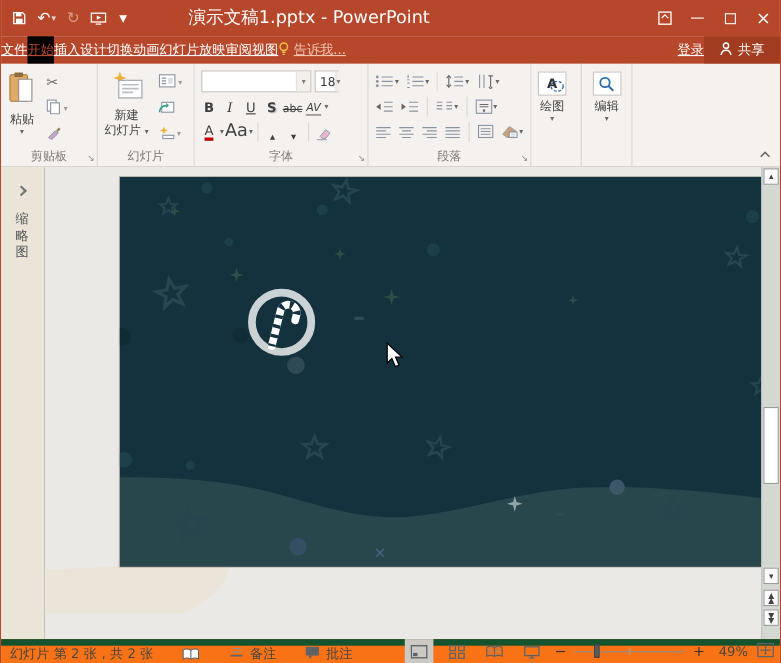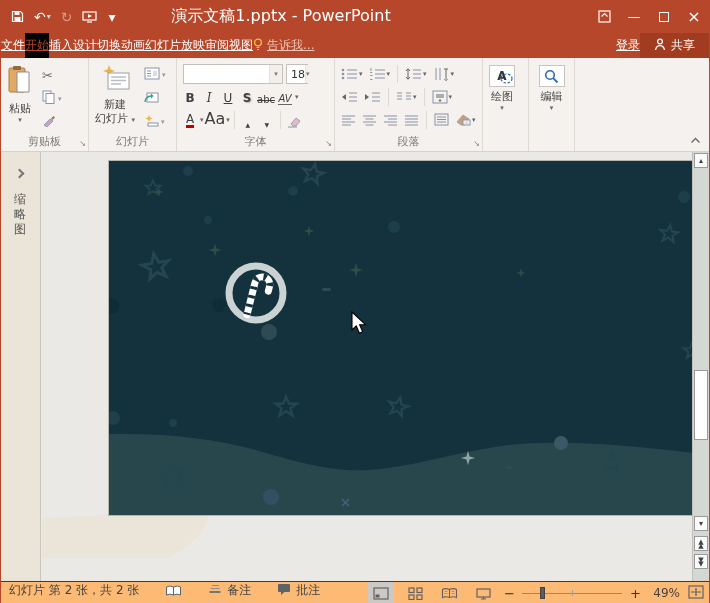--- a/index.html
+++ b/index.html
@@ -60,21 +60,21 @@
   .beige-wedge { position:absolute; left:-6px; bottom:-26px; width:175px; height:70px; background:#eae5d8; border-radius:0 0 100% 0/0 0 100% 0; transform:rotate(-3deg); }
   .slide { position:absolute; left:67px; top:9px; width:585px; height:354px; background:#14323e; box-shadow:0 0 0 1px #b9b5af; }
 
   
   .vscroll { position:absolute; right:0; top:0; width:17px; height:429px; background:#d4d8d2; border-left:1px solid #c2c0bc; }
   .sbtn { position:absolute; left:1px; width:14px; height:15px; background:#fafafa; border:1px solid #9b9b9b; display:flex; align-items:center; justify-content:center; font-size:8px; color:#444; }
   .dbl { display:flex; flex-direction:column; line-height:4px; font-size:7px; }
   .vthumb { position:absolute; left:1px; top:218px; width:14px; height:70px; background:#fff; border:1px solid #9b9b9b; }
 
   
-  .statusbar { position:absolute; left:0; top:581px; width:100%; height:22px; background:#fdba74; border-top:1px solid #14532d; display:flex; align-items:flex-start; font-size:12px; color:#444; }
+  .statusbar { position:absolute; left:0; top:581px; width:100%; height:22px; background:#f97316; border-top:6px solid #14532d; display:flex; align-items:flex-end; font-size:12px; color:#444; }
   .sb-left { display:flex; align-items:center; gap:26px; padding-left:8px; }
   .sb-item { display:flex; align-items:center; gap:5px; }
   .sb-right { margin-left:auto; display:flex; align-items:center; gap:8px; padding-right:5px; }
   .viewbtn { width:26px; height:22px; display:flex; align-items:center; justify-content:center; }
   .viewbtn.active { background:#ccc9c5; }
   .zoomtrack { position:relative; width:100px; height:22px; display:flex; align-items:center; }
   .ztrail { width:100%; height:1px; background:#8b8b8b; }
   .ztick { position:absolute; left:50px; top:8px; width:1px; height:6px; background:#a0a0a0; }
   .zthumb { position:absolute; left:18px; top:5px; width:5px; height:12px; background:#5c5c5c; border:1px solid #444; }
   .zsign { font-size:13px; color:#333; width:10px; text-align:center; }

